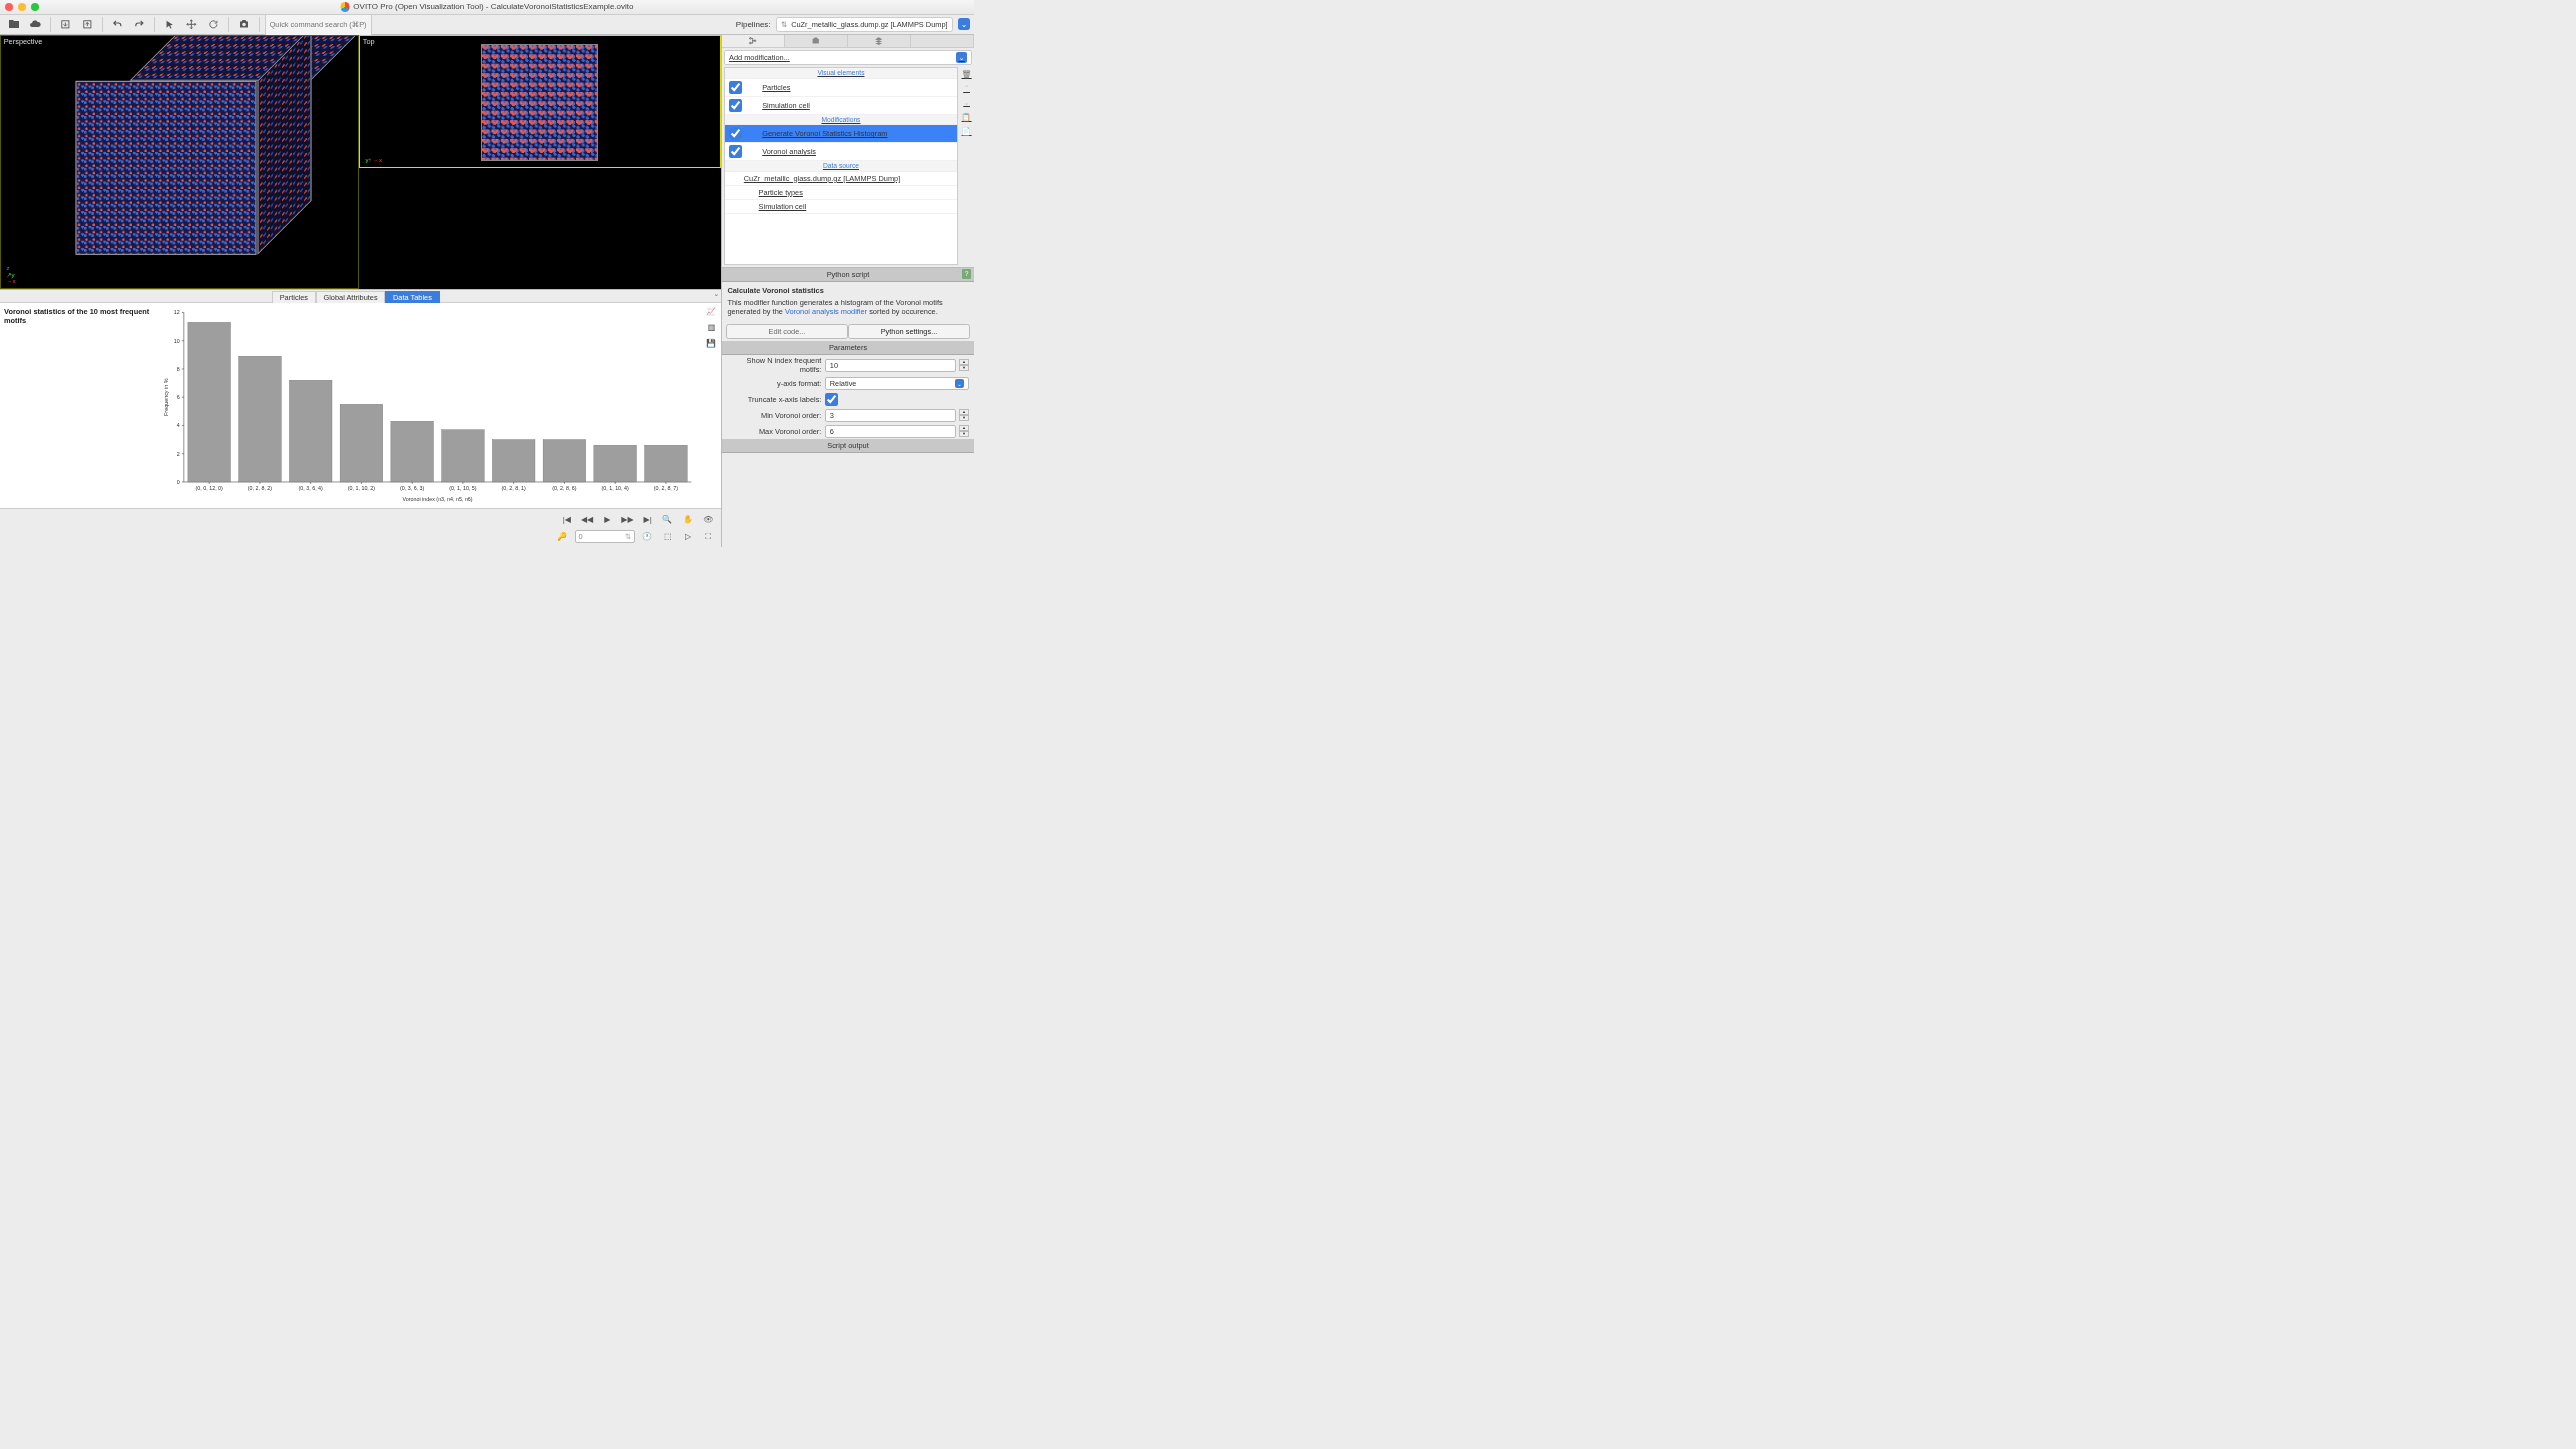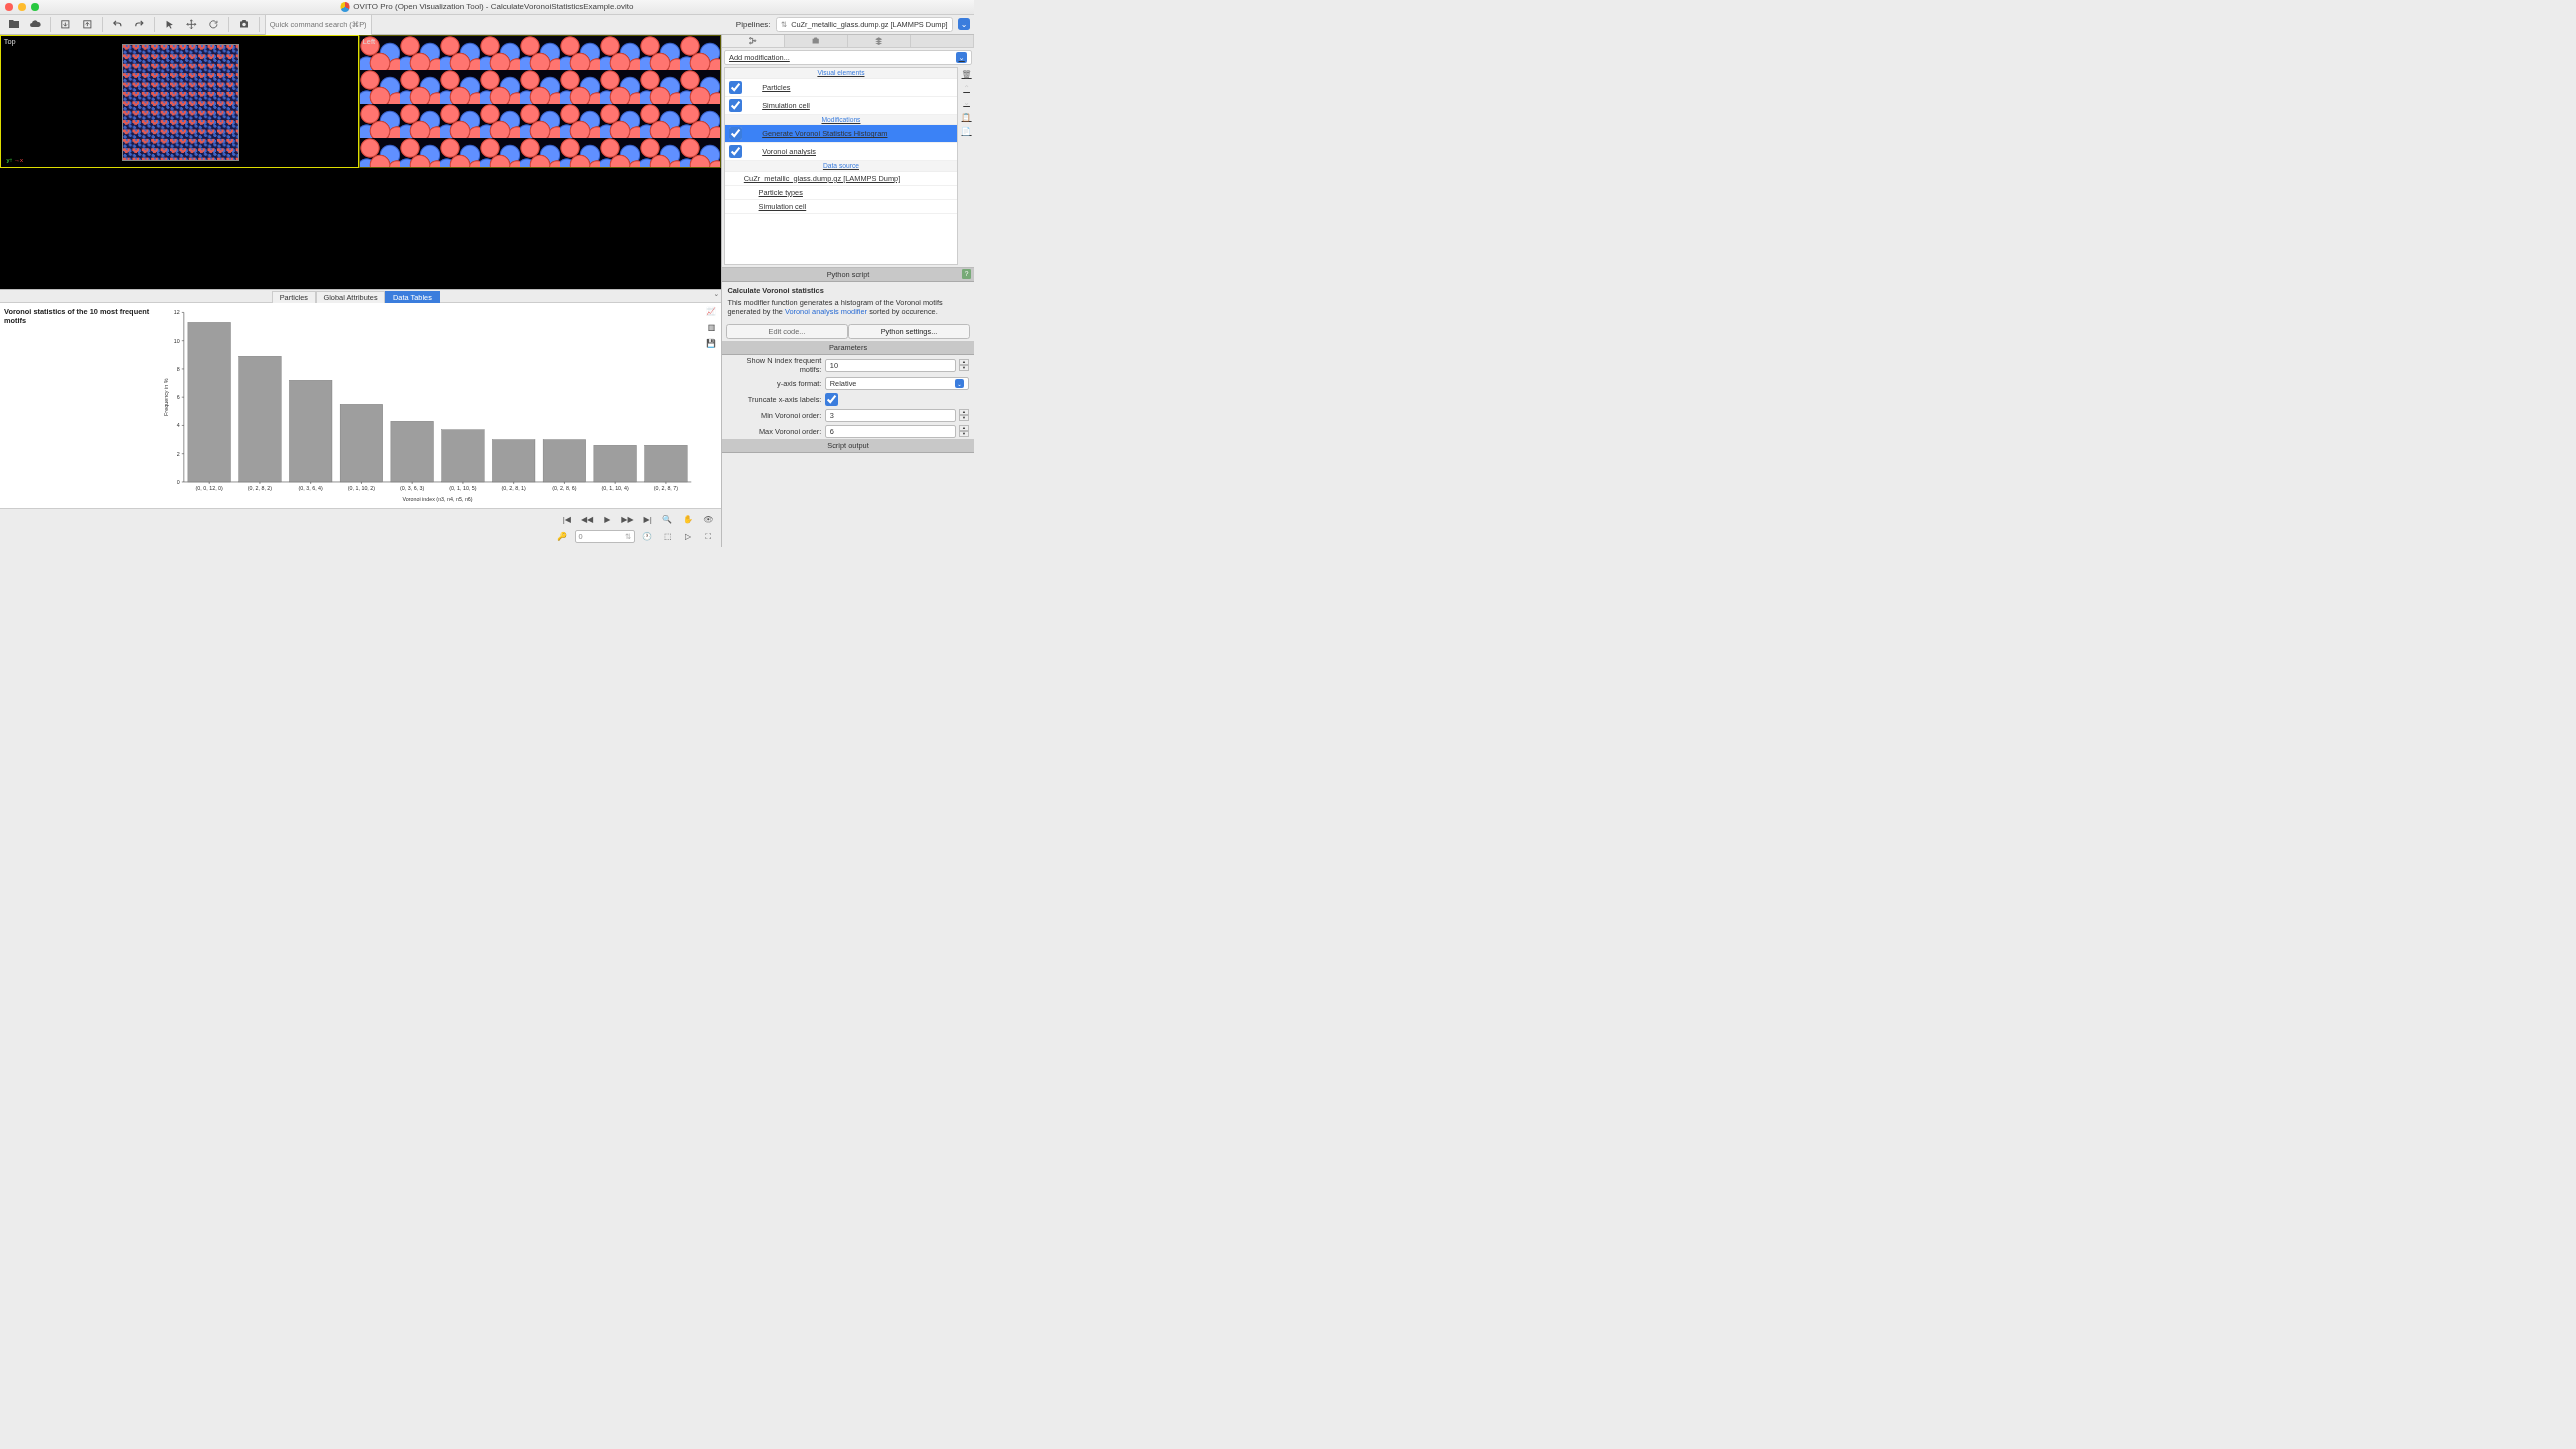--- a/index.html
+++ b/index.html
@@ -213,23 +213,28 @@
 </div>
 
 <div class="main">
   <div class="leftcol">
     <div class="viewports">
       <div class="vp active">
         <span class="lbl">Top</span>
         <div class="sim-box sim-top"></div>
         <div class="axis"><span style="color:#4f4;">y↑</span> <span style="color:#f44;">→x</span></div>
       </div>
-      <div class="vp">
-        <span class="lbl">Left</span>
-        <div class="sim-left"></div>
+      <div class="vp persp">
+        <span class="lbl">Perspective</span>
+        <div class="cube">
+          <div class="face top"></div>
+            <div class="face side"></div>
+            <div class="face front"></div>
+        </div>
+        <div class="axis axis3d"><span class="z">z</span><br><span class="y">↗y</span><br><span class="x">→x</span></div>
       </div>
     </div>
 
     <div class="bottom">
       <div class="tabs">
         <div class="tabspace"></div>
         <div class="tab">Particles</div>
         <div class="tab">Global Attributes</div>
         <div class="tab active">Data Tables</div>
         <div class="tabspace"></div>

